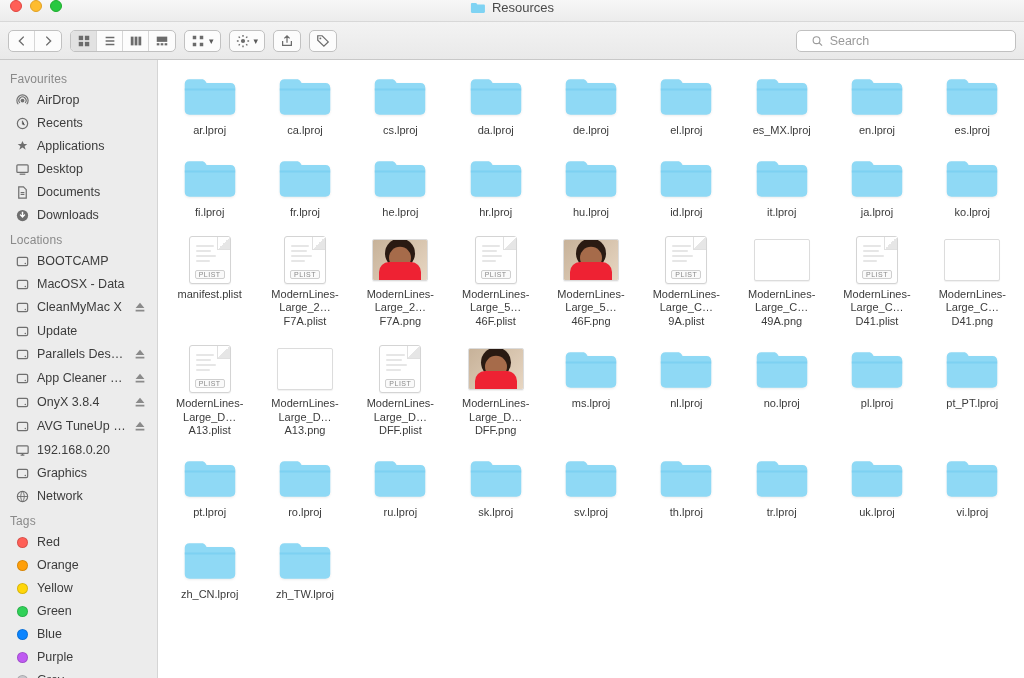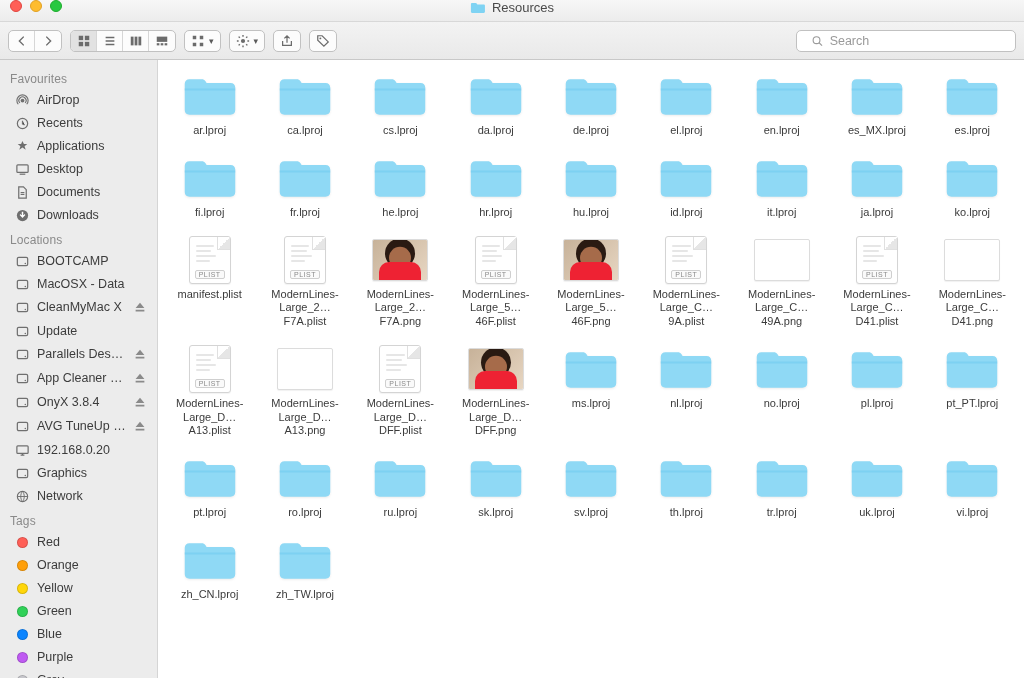--- a/index.html
+++ b/index.html
@@ -488,29 +488,29 @@
             </svg>
           </div>
           <div class="label">el.lproj</div>
         </div>
         <div class="cell">
           <div class="iconwrap">
             <svg class="folder-svg" width="58" height="48" viewBox="0 0 62 50">
               <use href="#big-folder"></use>
             </svg>
           </div>
+          <div class="label">es_MX.lproj</div>
+        </div>
+        <div class="cell">
+          <div class="iconwrap">
+            <svg class="folder-svg" width="58" height="48" viewBox="0 0 62 50">
+              <use href="#big-folder"></use>
+            </svg>
+          </div>
           <div class="label">en.lproj</div>
-        </div>
-        <div class="cell">
-          <div class="iconwrap">
-            <svg class="folder-svg" width="58" height="48" viewBox="0 0 62 50">
-              <use href="#big-folder"></use>
-            </svg>
-          </div>
-          <div class="label">es_MX.lproj</div>
         </div>
         <div class="cell">
           <div class="iconwrap">
             <svg class="folder-svg" width="58" height="48" viewBox="0 0 62 50">
               <use href="#big-folder"></use>
             </svg>
           </div>
           <div class="label">es.lproj</div>
         </div>
         <div class="cell">

